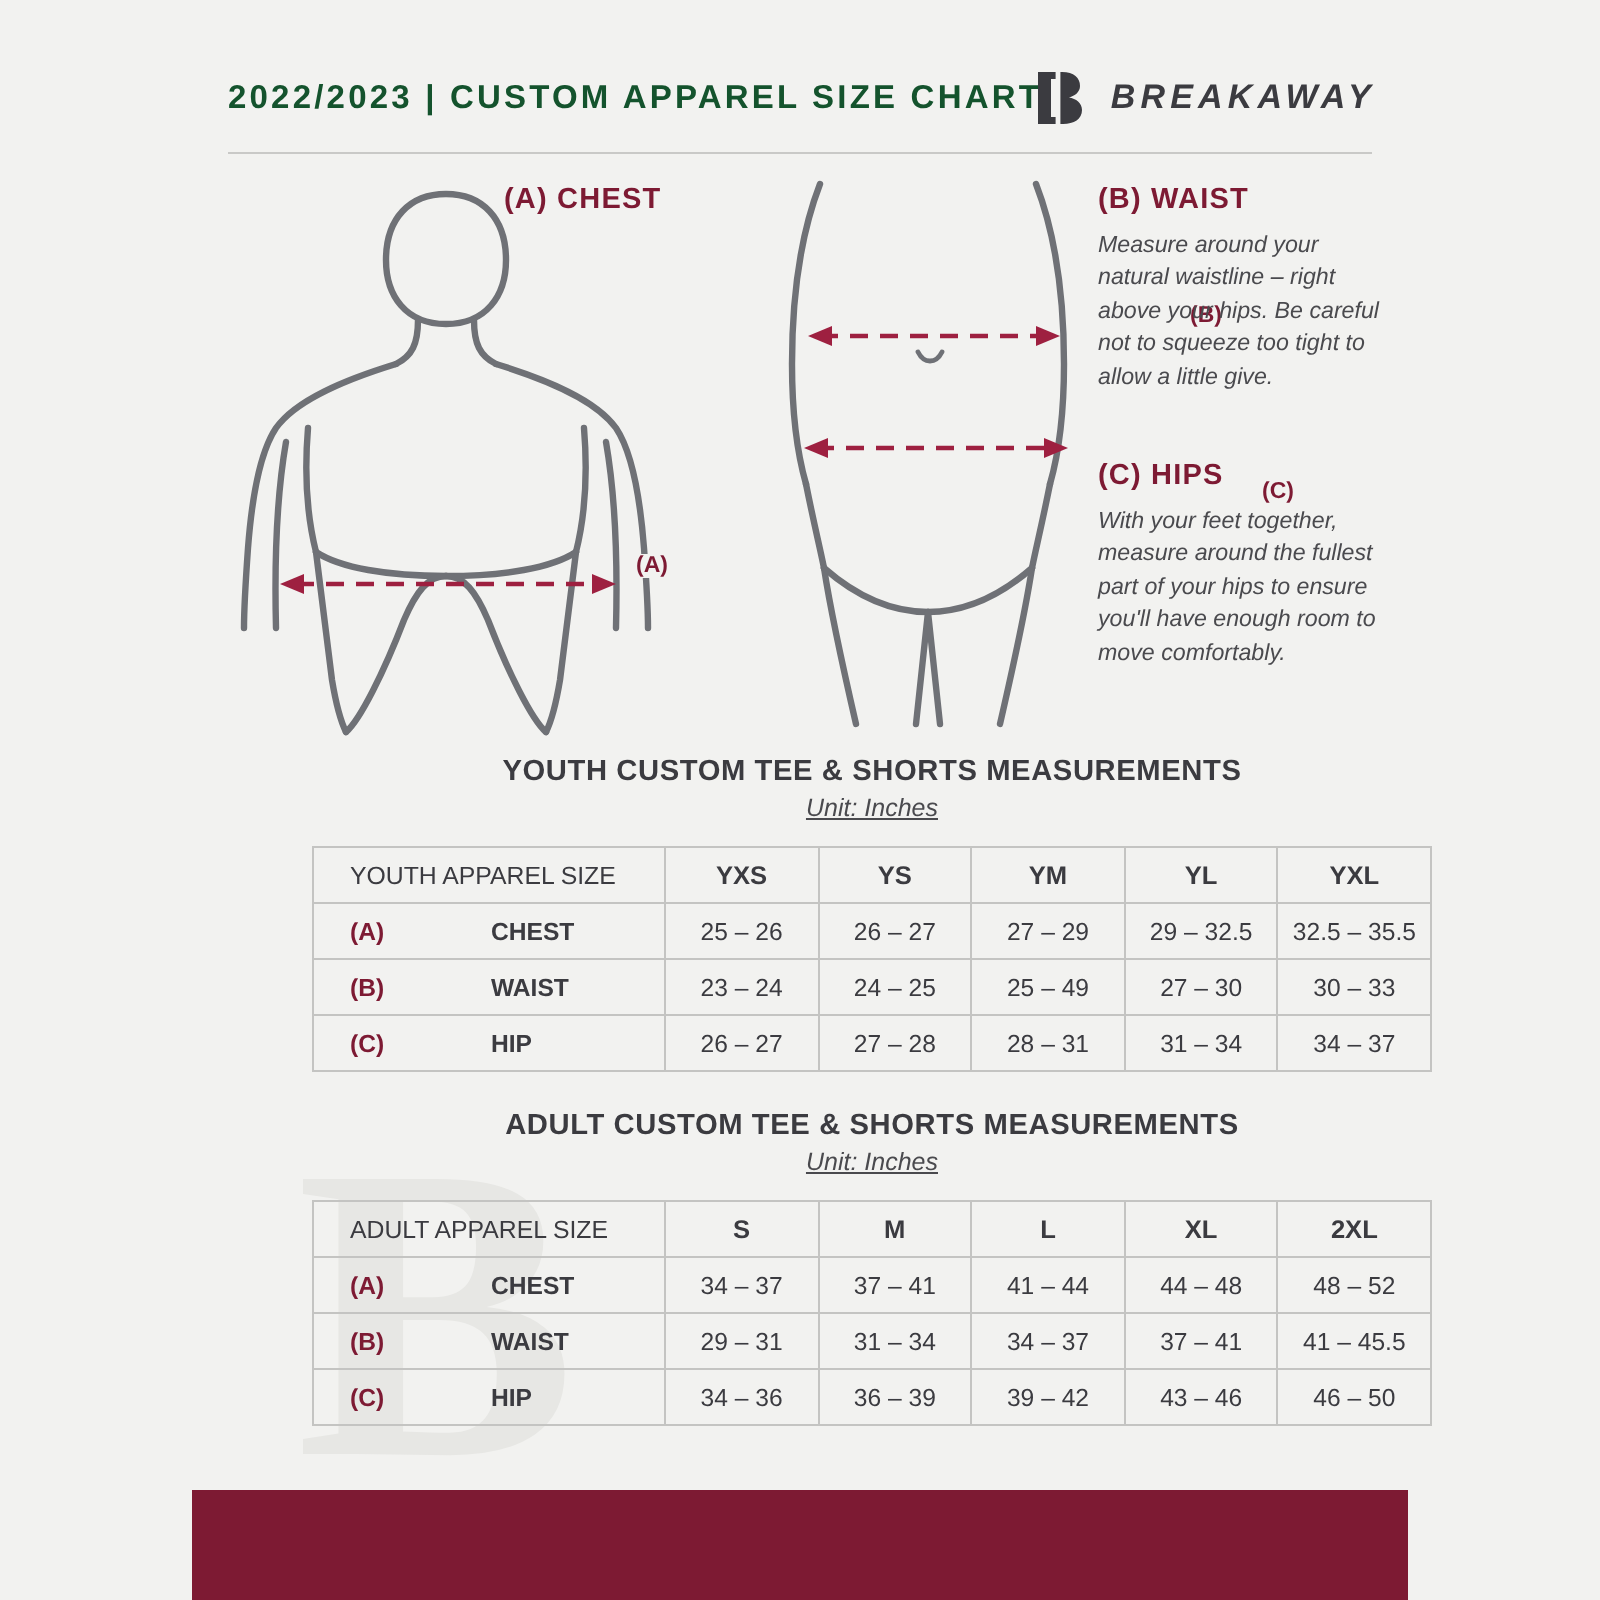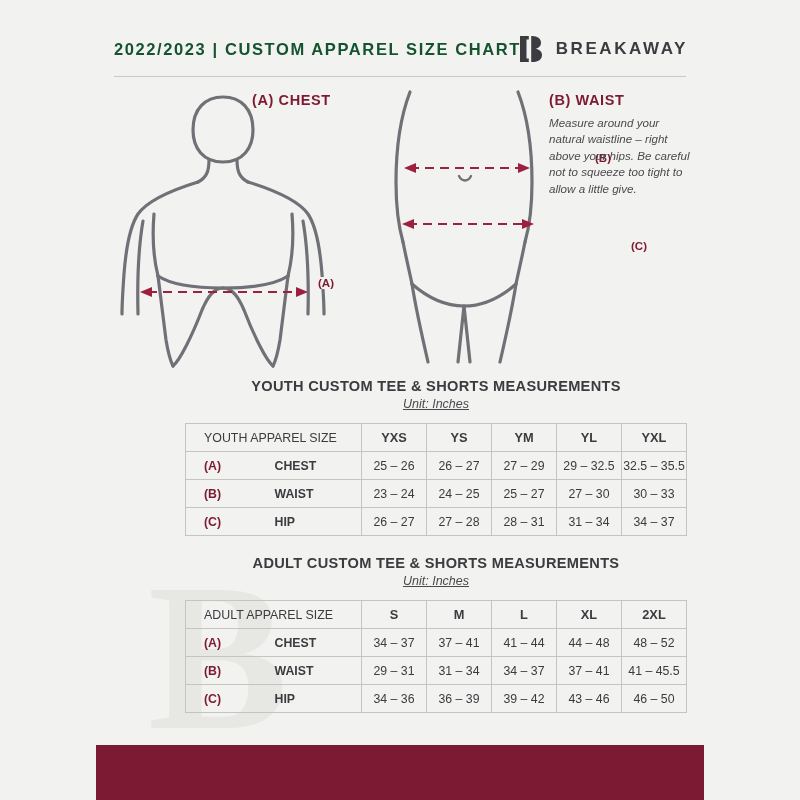--- a/index.html
+++ b/index.html
@@ -48,20 +48,21 @@
     letter-spacing: 1.6px;
     color: #14532d;
     white-space: nowrap;
   }
   .brand {
     position: absolute;
     right: 112px; top: 8px;
     display: flex;
     align-items: center;
     gap: 13px;
+    font-style: italic;
   }
   .brand-mark {
     width: 26px; height: 30px;
     position: relative;
   }
   .brand-name {
     font-size: 17px;
     font-weight: 700;
     letter-spacing: 2.6px;
     color: #3b3b40;
@@ -115,21 +116,21 @@
     text-align: center;
     font-size: 12.5px;
     font-style: italic;
     color: #4a4a4e;
     margin: 3px 0 0 0;
     text-decoration: underline;
   }
   table.sizes {
     margin: 12px auto 0 auto;
     border-collapse: collapse;
-    width: 502px;
+    width: 560px;
     table-layout: fixed;
   }
   table.sizes th, table.sizes td {
     border: 1px solid #c4c4c2;
     height: 28px;
     font-size: 12.3px;
     color: #3b3b40;
     text-align: center;
     padding: 0;
   }
@@ -241,20 +242,24 @@
       <div style="position:absolute;left:591px;top:74px;font-size:11.5px;font-weight:700;color:#7d1a33;background:#f2f2f0;padding:0 4px;">(B)</div>
       <div style="position:absolute;left:627px;top:162px;font-size:11.5px;font-weight:700;color:#7d1a33;background:#f2f2f0;padding:0 4px;">(C)</div>
 
       <div class="ann-chest">
         <p class="ann-title">(A) CHEST</p>
       </div>
       <div class="ann-waist">
         <p class="ann-title">(B) WAIST</p>
         <p class="ann-body">Measure around your natural waistline – right above your hips. Be careful not to squeeze too tight to allow a little give.</p>
       </div>
+      <div class="ann-hips">
+        <p class="ann-title">(C) HIPS</p>
+        <p class="ann-body">With your feet together, measure around the fullest part of your hips to ensure you'll have enough room to move comfortably.</p>
+      </div>
     </div>
 
     <div class="section sec-youth">
       <p class="sec-title">YOUTH CUSTOM TEE &amp; SHORTS MEASUREMENTS</p>
       <p class="sec-unit">Unit: Inches</p>
       <table class="sizes">
         <thead>
           <tr>
             <th class="rowhead">YOUTH APPAREL SIZE</th>
             <th>YXS</th>
@@ -276,21 +281,21 @@
             <td>29 – 32.5</td>
             <td>32.5 – 35.5</td>
           </tr>
           <tr>
             <td class="rowhead">
               <span class="tag" style="margin-right: 6px;">(B)</span>
               <span class="rowlabel">WAIST</span>
             </td>
             <td>23 – 24</td>
             <td>24 – 25</td>
-            <td>25 – 27</td>
+            <td>25 – 49</td>
             <td>27 – 30</td>
             <td>30 – 33</td>
           </tr>
           <tr>
             <td class="rowhead">
               <span class="tag" style="margin-right: 6px;">(C)</span>
               <span class="rowlabel">HIP</span>
             </td>
             <td>26 – 27</td>
             <td>27 – 28</td>

